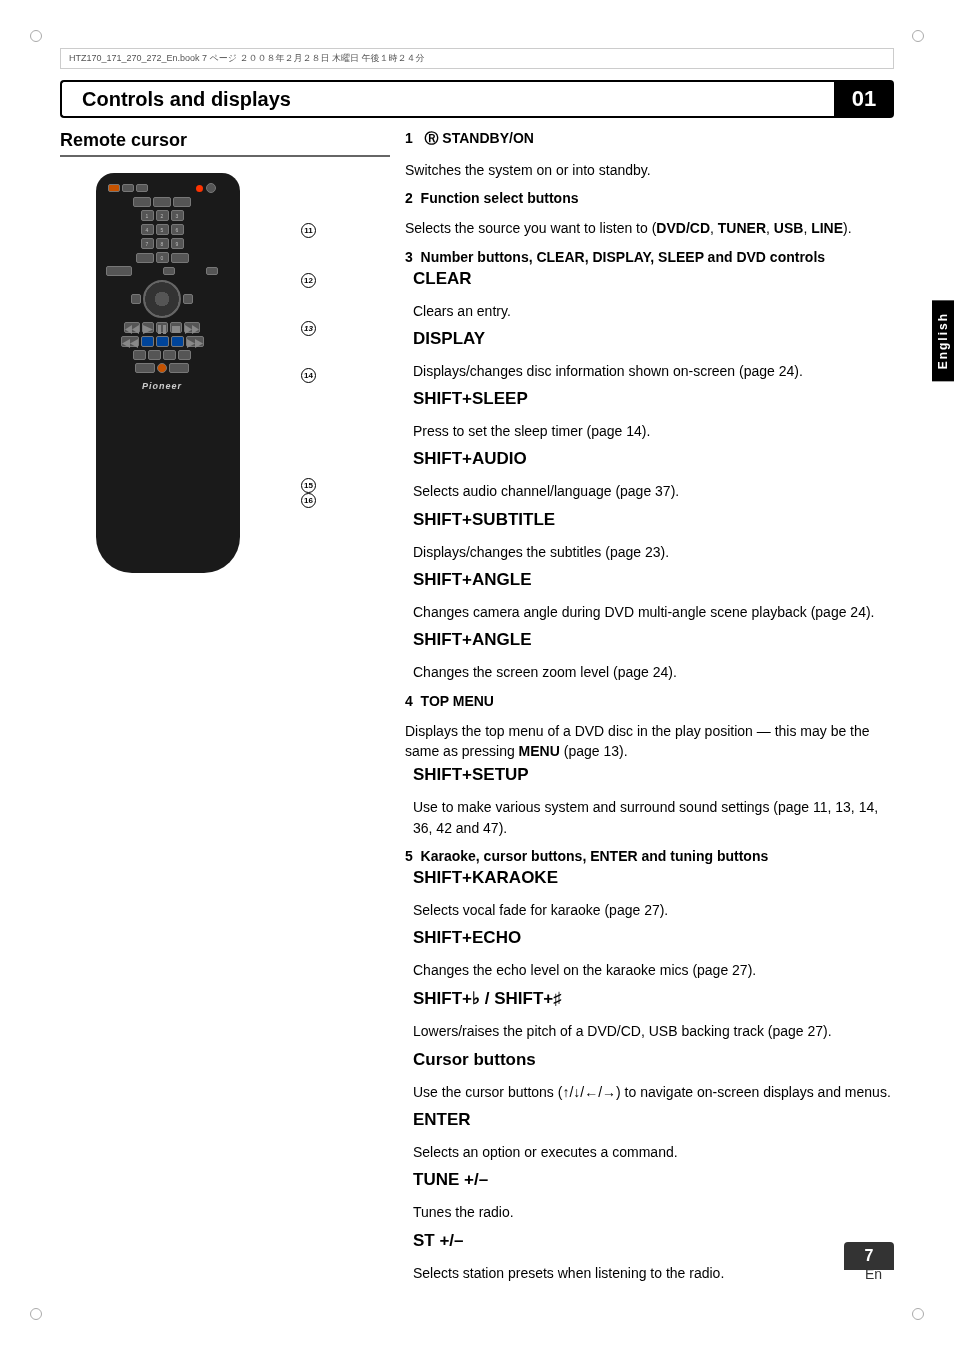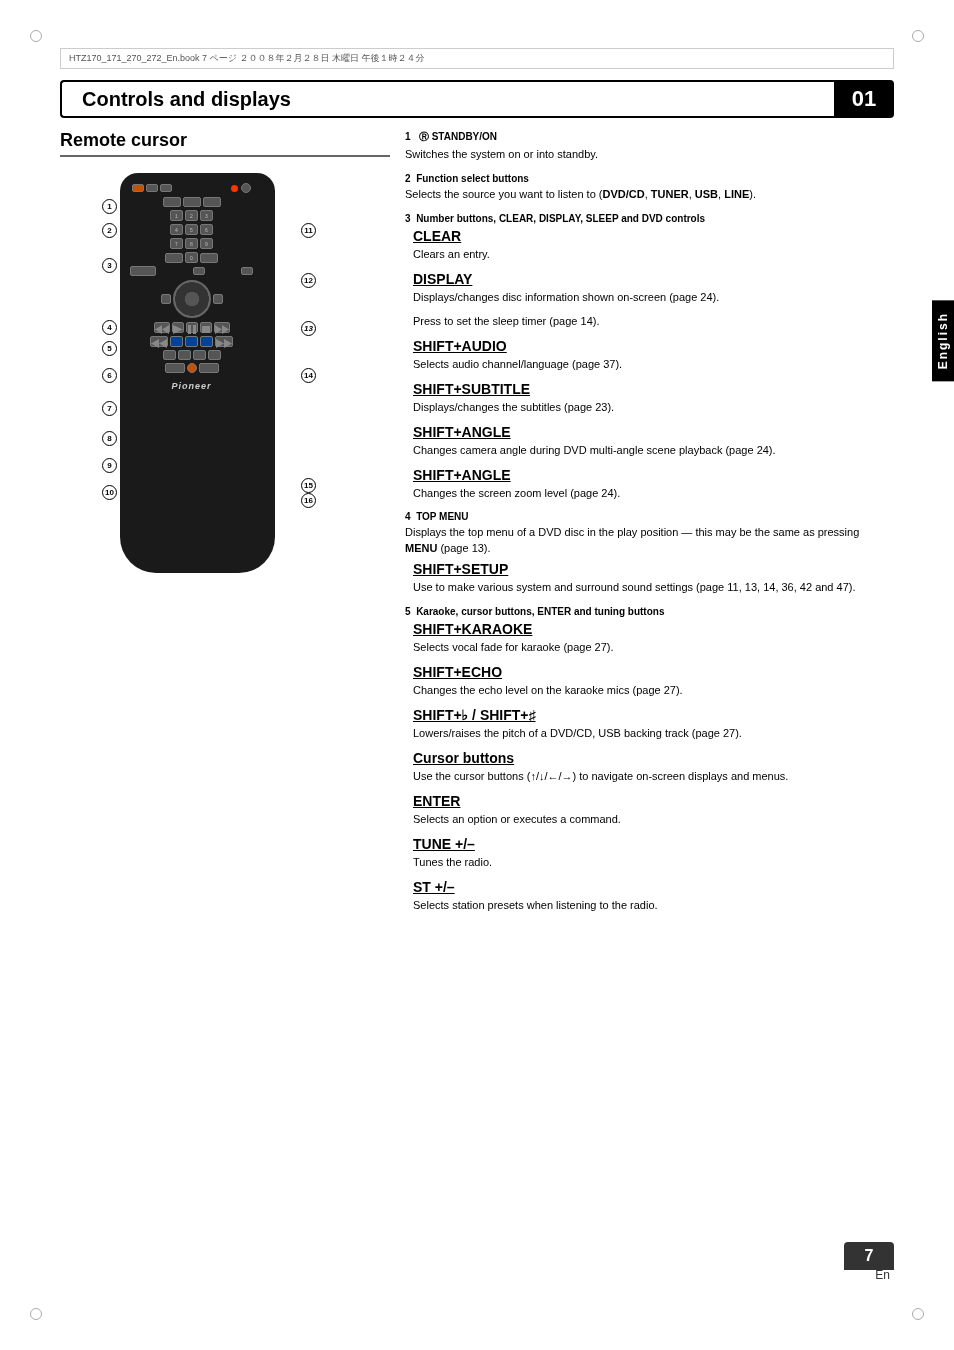--- a/index.html
+++ b/index.html
@@ -126,31 +126,30 @@
       left: 345px;
       right: 0;
     }
 
     .desc-block {
       margin-bottom: 10px;
     }
 
     .desc-title-bold {
       font-weight: bold;
+      font-size: 17px;
+    }
+    .desc-title-numbered {
+      font-weight: bold;
       font-size: 14px;
-      text-decoration: underline;
-    }
-    .desc-title-numbered {
-      font-weight: bold;
-      font-size: 10px;
     }
     .desc-text {
-      font-size: 11px;
+      font-size: 14px;
       line-height: 1.45;
-      margin-top: 3px;
+      margin-top: 12px;
     }
     .desc-text b {
       font-weight: bold;
     }
 
     .sub-item {
       margin-bottom: 8px;
       padding-left: 0;
     }
 
@@ -166,39 +165,39 @@
       display: flex;
       align-items: center;
       justify-content: center;
       font-size: 16px;
       font-weight: bold;
       border-radius: 4px 4px 0 0;
     }
     .page-badge-en {
       position: absolute;
       bottom: 8px;
-      right: 4px;
-      font-size: 12px;
+      right: 12px;
+      font-size: 14px;
       color: #333;
     }
 
     
     .remote-wrapper {
       position: relative;
       width: 260px;
       margin-top: 10px;
     }
 
     
     .remote-detailed {
-      width: 155px;
+      width: 144px;
       background: #1a1a1a;
       border-radius: 18px 18px 36px 36px;
       padding: 10px 20px 18px 8px;
-      margin-left: 60px;
+      margin-left: 36px;
       position: relative;
       min-height: 400px;
     }
 
     .rd-row {
       display: flex;
       justify-content: center;
       align-items: center;
       gap: 2px;
       margin-bottom: 3px;
@@ -441,20 +440,21 @@
       <div style="margin-top:4px; padding-left:8px;">
         <div class="sub-item">
           <div class="desc-title-bold">CLEAR</div>
           <div class="desc-text">Clears an entry.</div>
         </div>
         <div class="sub-item">
           <div class="desc-title-bold">DISPLAY</div>
           <div class="desc-text">Displays/changes disc information shown on-screen (page 24).</div>
         </div>
         <div class="sub-item">
+          <div class="desc-title-bold">SHIFT+SLEEP</div>
           <div class="desc-text">Press to set the sleep timer (page 14).</div>
         </div>
         <div class="sub-item">
           <div class="desc-title-bold">SHIFT+AUDIO</div>
           <div class="desc-text">Selects audio channel/language (page 37).</div>
         </div>
         <div class="sub-item">
           <div class="desc-title-bold">SHIFT+SUBTITLE</div>
           <div class="desc-text">Displays/changes the subtitles (page 23).</div>
         </div>

